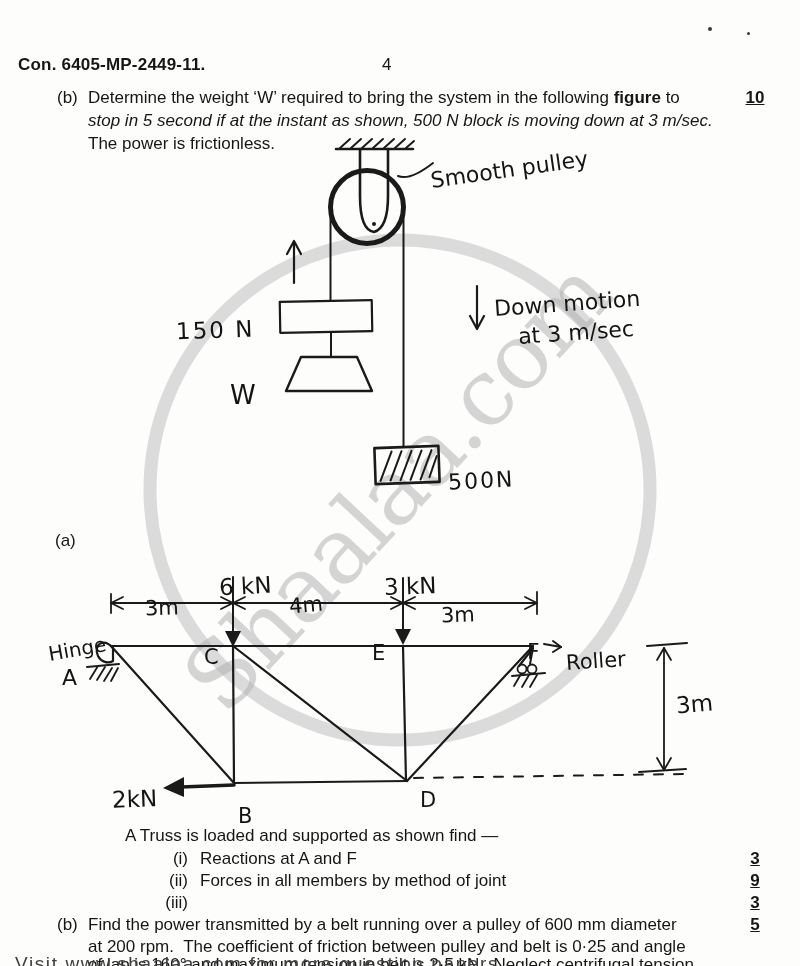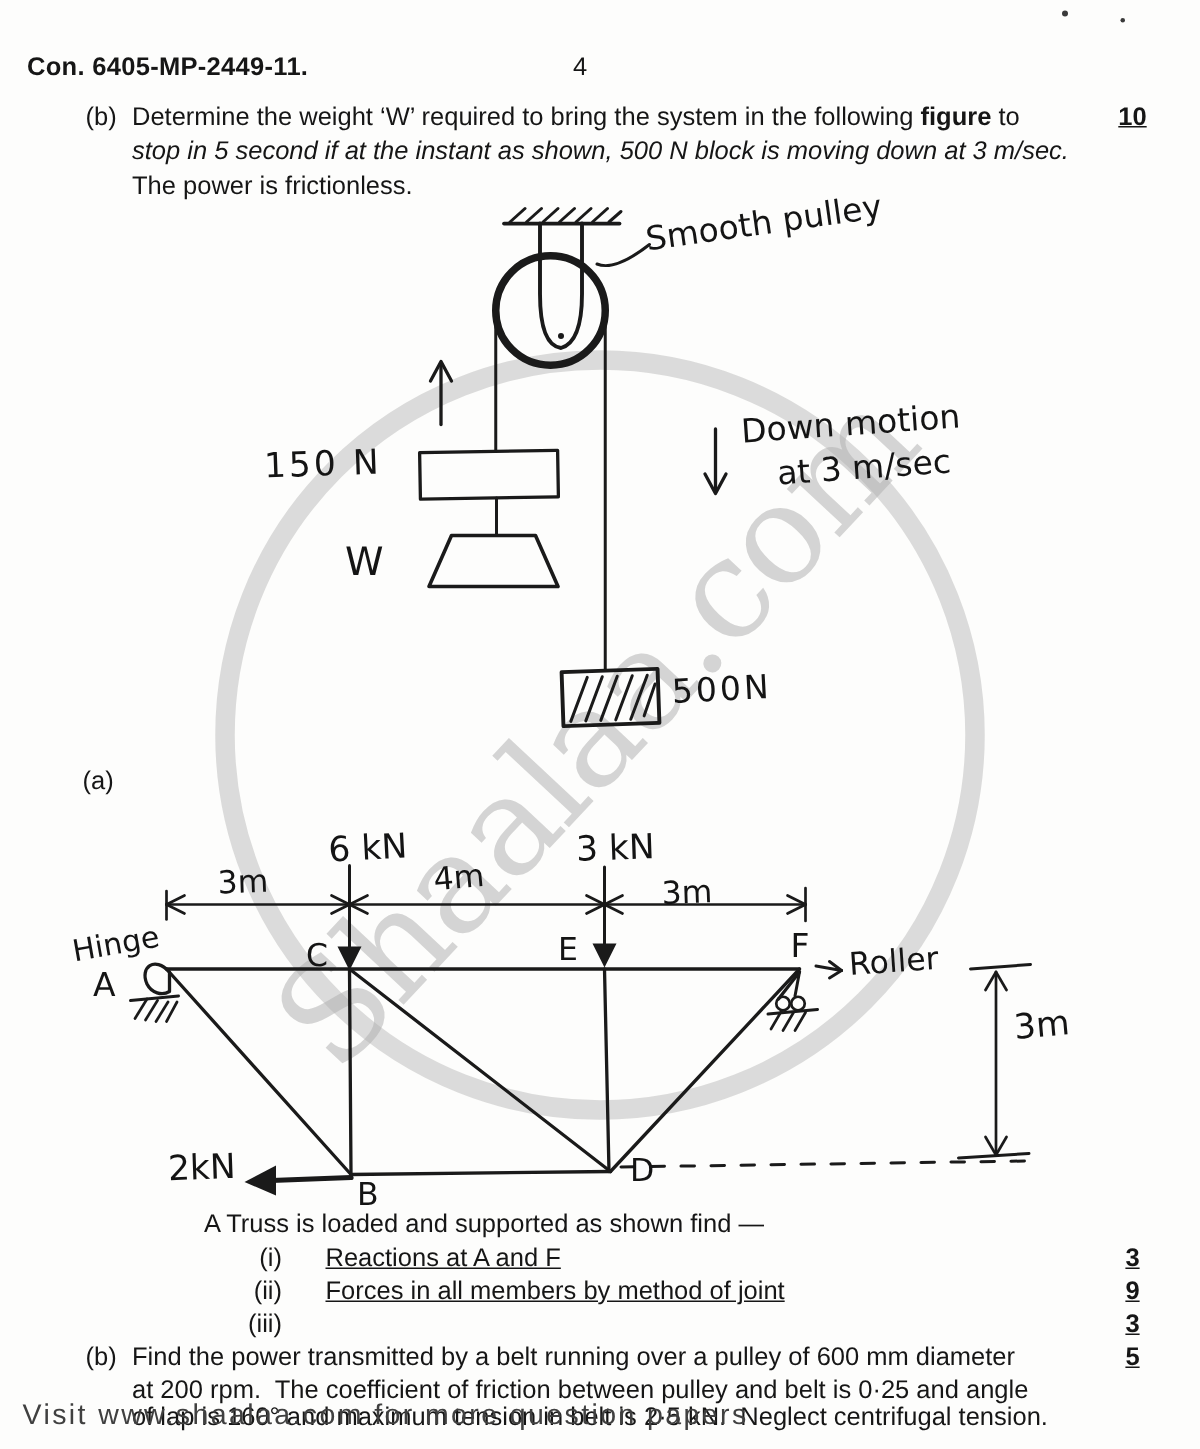--- a/index.html
+++ b/index.html
@@ -1,40 +1,40 @@
 <!DOCTYPE html>
 <html><head>
 <meta charset="utf-8">
 <style>
   html,body{margin:0;padding:0;background:#e9e9e9;}
   #page{position:relative;width:800px;height:966px;background:#fdfdfc;overflow:hidden;
         font-family:"Liberation Sans",sans-serif;color:#161616;}
   
   #wm-layer{position:absolute;inset:0;z-index:1;}
   #ink-layer{position:absolute;inset:0;z-index:2;pointer-events:none;}
-  #text-layer{position:absolute;inset:0;z-index:3;}
+  #text-layer{position:absolute;inset:0;z-index:3;margin-top:20px;}
   
   .wm-text{position:absolute;left:102px;top:424px;width:590px;height:125px;line-height:125px;
            text-align:center;font-family:"DejaVu Serif",serif;font-size:92px;letter-spacing:-2px;
            color:rgba(175,175,175,0.52);transform:rotate(-47deg);white-space:nowrap;}
   
   .pt{position:absolute;white-space:pre;font-size:17px;}
   .bold{font-weight:bold;}
   .hdr{top:35px;left:18px;font-size:17px;font-weight:bold;letter-spacing:.2px;}
   .pgno{top:35px;left:382px;font-size:17px;}
   .qb-label{top:68px;left:57px;}
   .qb-l1{top:68px;left:88px;}
   .qb-l2{top:91px;left:88px;font-style:italic;}
   .qb-l3{top:114px;left:88px;}
   .marks{position:absolute;left:738px;width:34px;text-align:center;font-weight:bold;font-size:17px;text-decoration:underline;}
   .mk-top{top:68px;}
   .sec-a{top:511px;left:55px;}
-  .prompt{top:806px;left:136px;}
+  .prompt{top:806px;left:125px;}
   .it-num{position:absolute;left:138px;width:50px;text-align:right;font-size:17px;}
-  .it-txt{position:absolute;left:217px;font-size:17px;white-space:pre;text-decoration:underline;}
+  .it-txt{position:absolute;left:200px;font-size:17px;white-space:pre;}
   .row-i{top:829px;} .row-ii{top:851px;} .row-iii{top:873px;}
   .mk-i{top:829px;} .mk-ii{top:851px;} .mk-iii{top:873px;} .mk-b{top:895px;}
   .qb2-label{top:895px;left:57px;}
   .qb2-l1{top:895px;left:88px;}
   .qb2-l2{top:917px;left:88px;}
   .qb2-l3{top:935px;left:88px;}
   .site-footer{position:absolute;top:933px;left:15px;font-size:19px;letter-spacing:1.6px;
                color:#404040;white-space:pre;}
   
   .hw{position:absolute;font-family:"DejaVu Sans",sans-serif;color:#141414;white-space:pre;}

